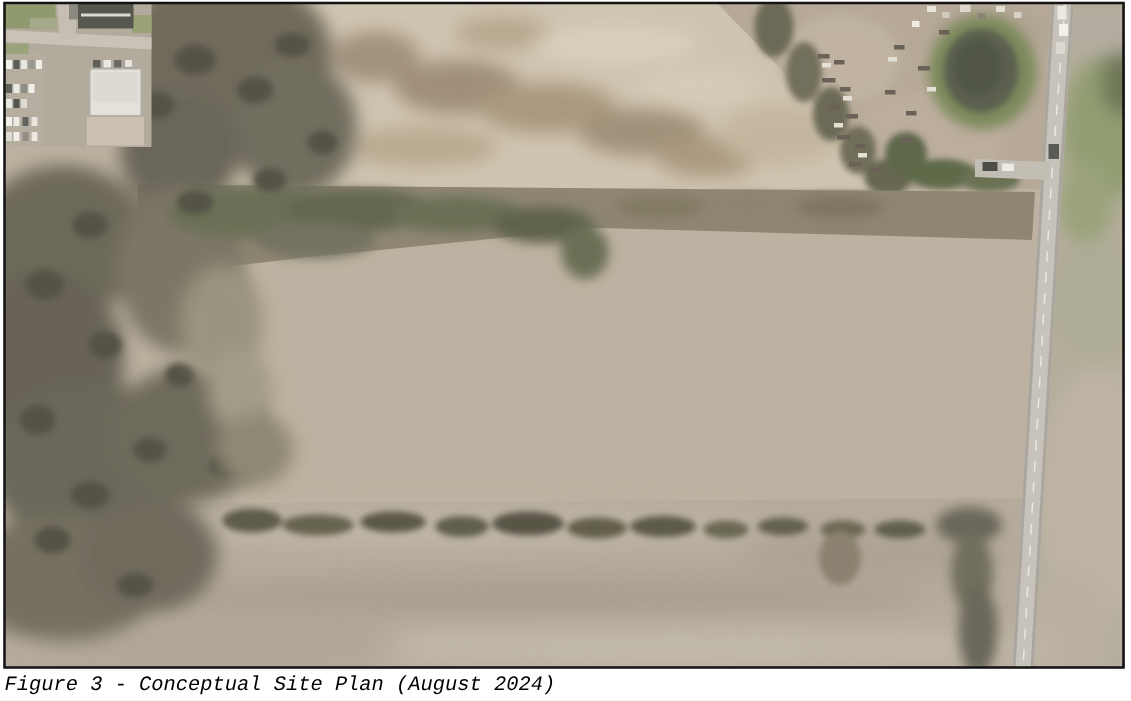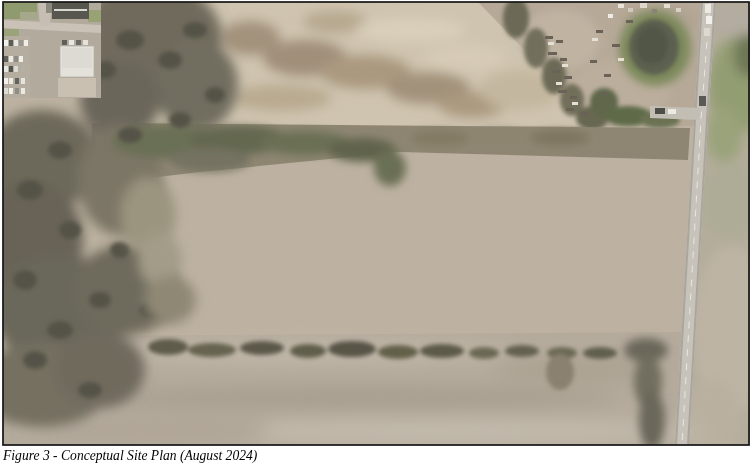--- a/index.html
+++ b/index.html
@@ -1,17 +1,17 @@
 <!DOCTYPE html>
 <html><head>
 <meta charset="utf-8">
 <style>
 html,body{margin:0;padding:0;background:#fff;}
 #wrap{position:relative;width:754px;height:467px;background:#fff;overflow:hidden;
-font-family:Liberation Serif, serif;}
+font-family:Liberation Mono, monospace;}
 svg{display:block;}
 </style>
 </head>
 <body>
 <div id="wrap">
 <svg width="754" height="467" viewBox="0 0 754 467" xmlns="http://www.w3.org/2000/svg">
 <defs>
 <clipPath id="mapclip">
           <rect x="3" y="2" width="747" height="443"></rect>
         </clipPath>

